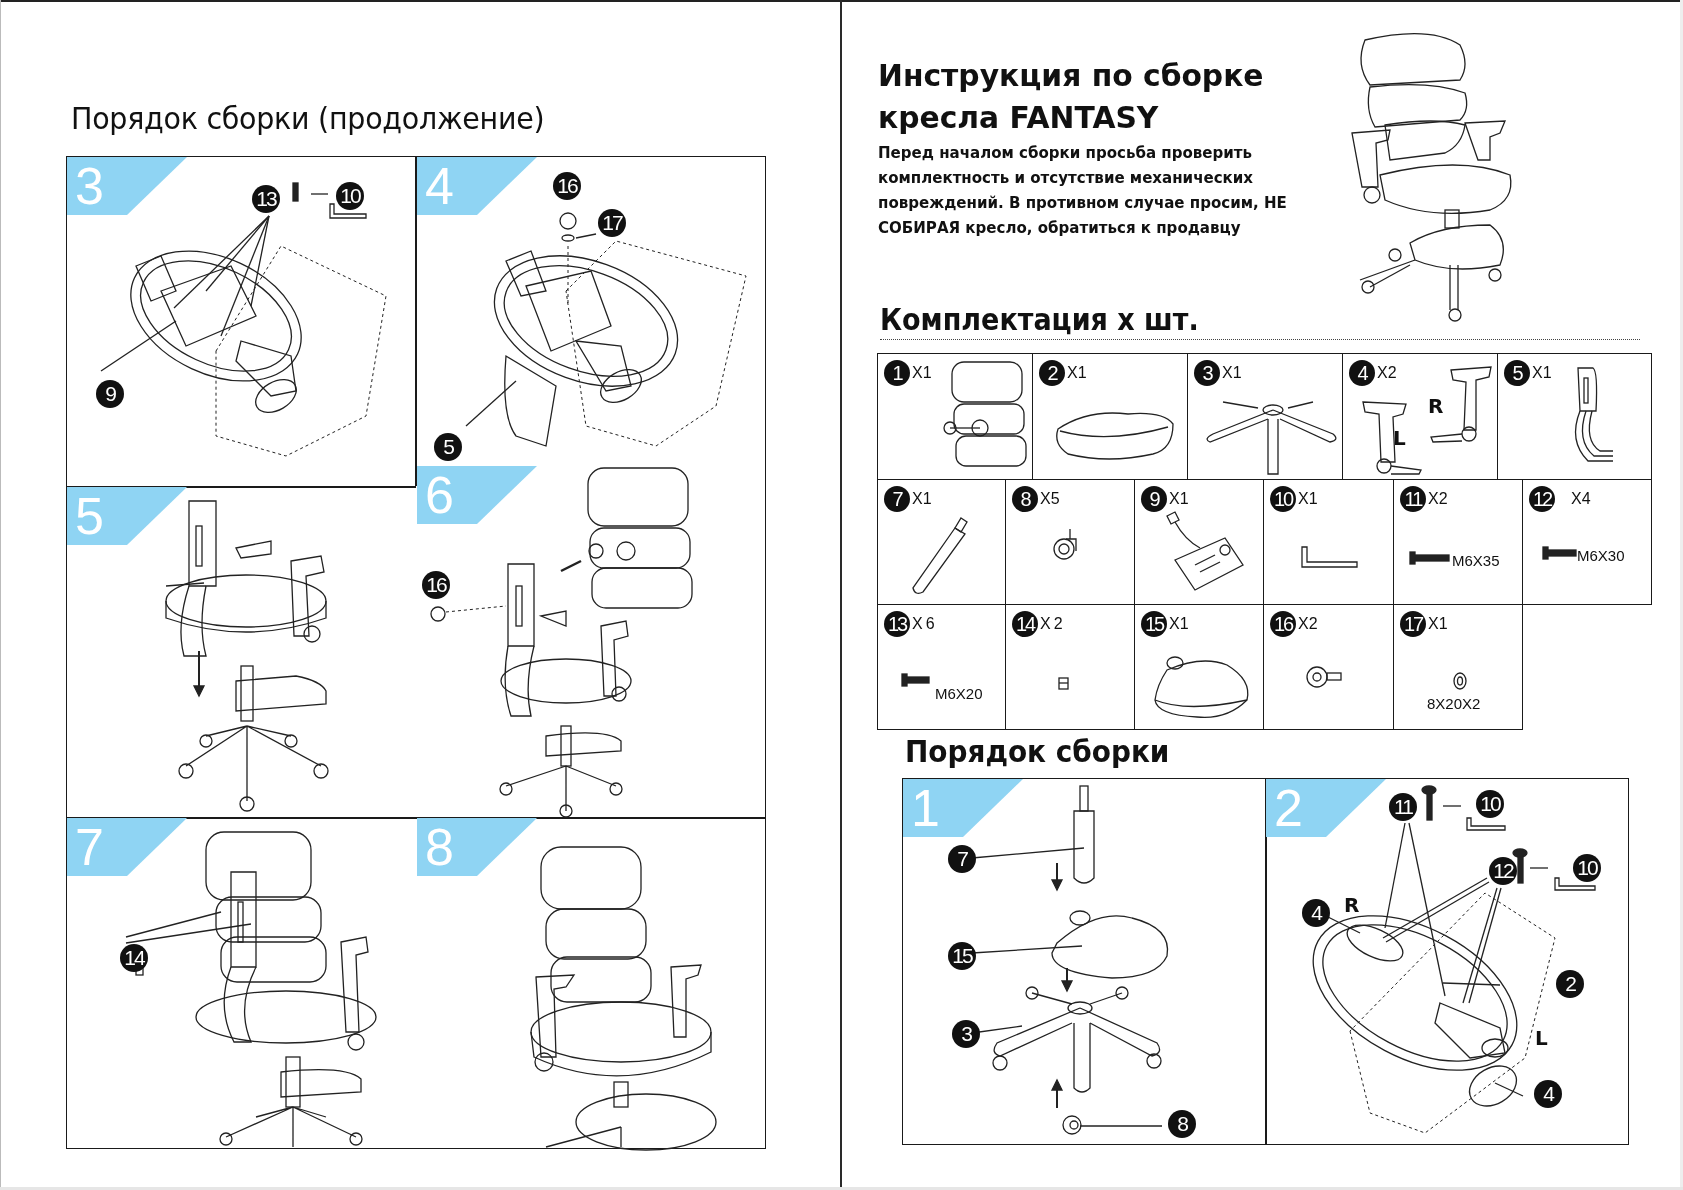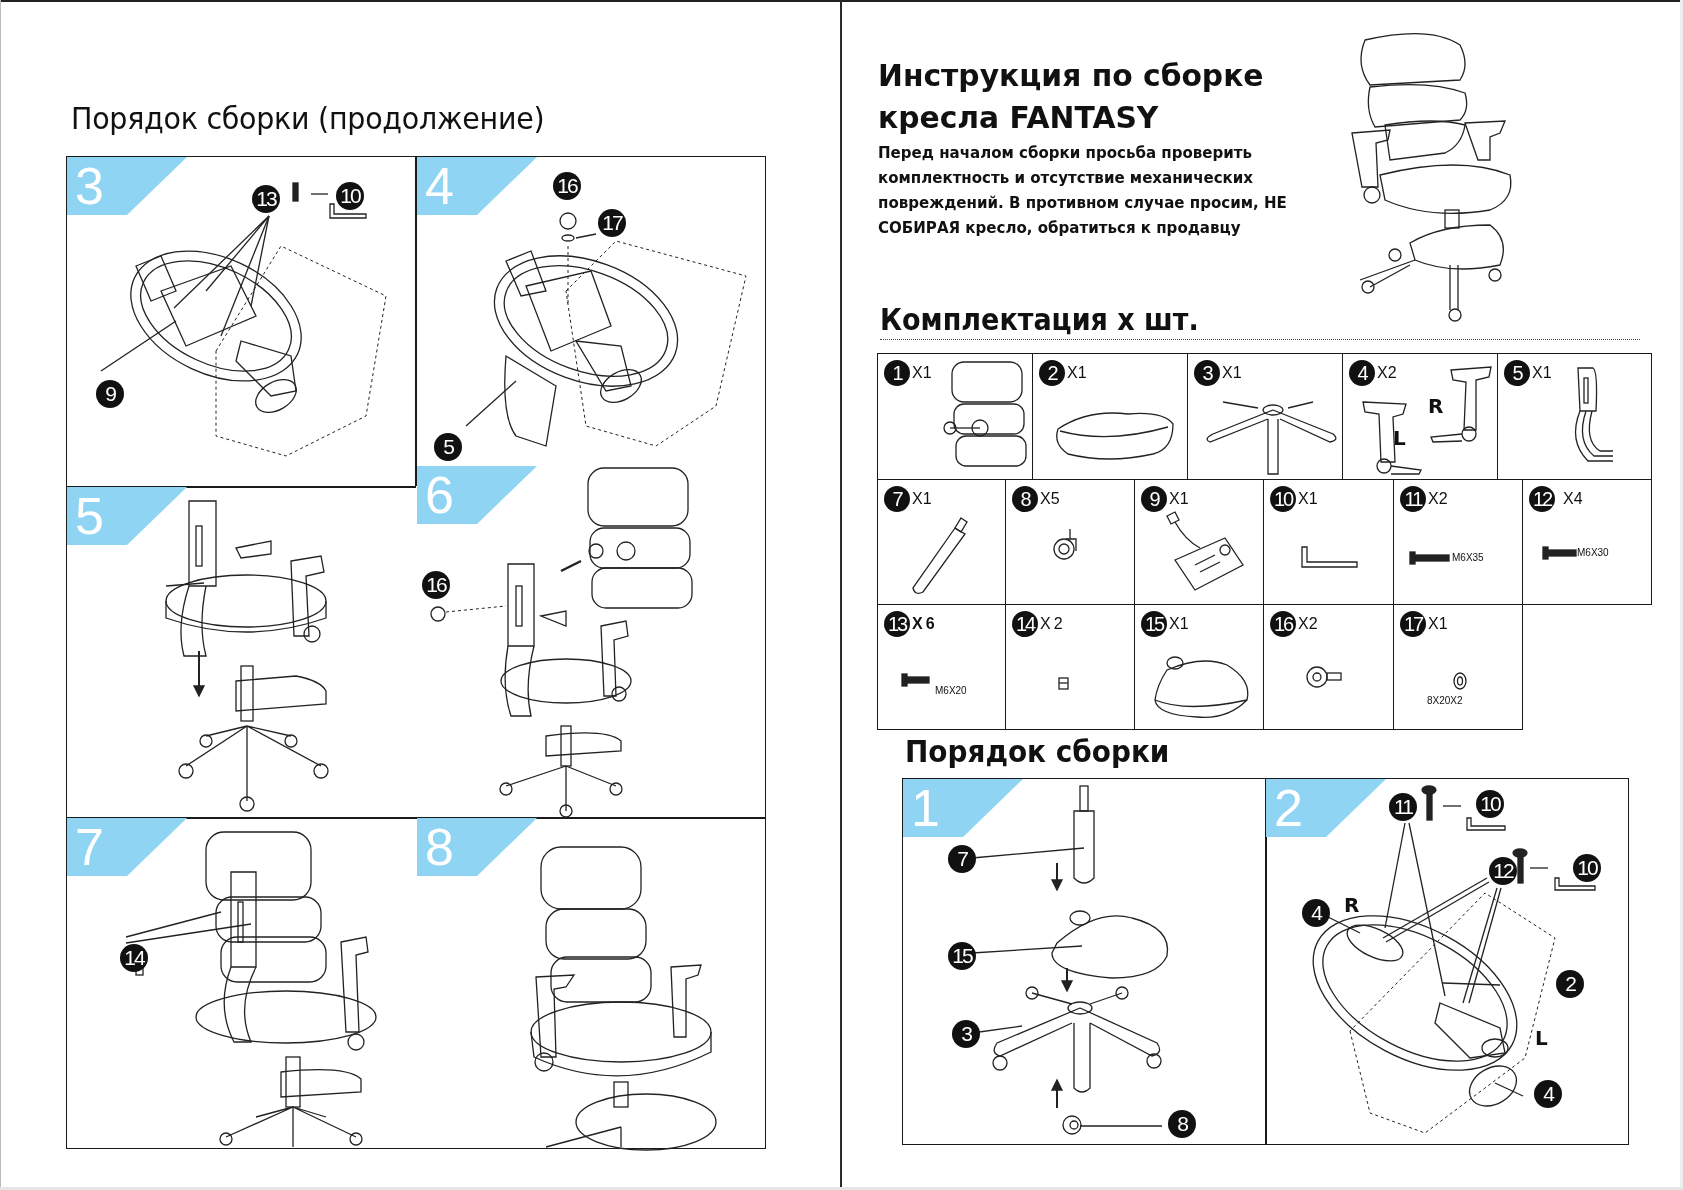--- a/index.html
+++ b/index.html
@@ -24,21 +24,21 @@
   .hline { height: 1.6px; background: #1a1a1a; }
 
   .step-tag { width: 120px; height: 58px; }
   .step-tag svg { position: absolute; left: 0; top: 0; }
   .step-num { position: absolute; left: 8px; top: 0px; font-family: "Liberation Sans", sans-serif; font-size: 52px; color: #ffffff; line-height: 58px; font-weight: normal; }
 
   .cell { border-right: 1.6px solid #1a1a1a; border-bottom: 1.6px solid #1a1a1a; }
   .cell-head { position: absolute; left: 6px; top: 6px; display: flex; align-items: center; gap: 2px; }
   .badge { display: inline-flex; align-items: center; justify-content: center; width: 26px; height: 26px; border-radius: 50%; background: #111; color: #fff; font-family: "Liberation Sans", sans-serif; font-size: 20px; letter-spacing: -2px; }
   .qty { font-family: "Liberation Sans", sans-serif; font-size: 16px; color: #111; }
-  .spec { position: absolute; font-family: "Liberation Sans", sans-serif; font-size: 10px; color: #111; }
+  .spec { position: absolute; font-family: "Liberation Sans", sans-serif; font-size: 15px; color: #111; }
 
   .callout { width: 28px; height: 28px; border-radius: 50%; background: #111; color: #fff; display: flex; align-items: center; justify-content: center; font-family: "Liberation Sans", sans-serif; font-size: 21px; letter-spacing: -2px; }
   .lbl-letter { font-family: "DejaVu Sans", sans-serif; font-weight: bold; font-size: 20px; color: #111; }
 
   svg.ill { position: absolute; overflow: visible; }
   svg.ill * { fill: none; stroke: #222; stroke-width: 1.3; }
   svg.ill .dash { stroke-dasharray: 3 3; stroke-width: 1; }
   svg.ill .solid { fill: #222; }
 </style>
 </head>
@@ -371,33 +371,33 @@
     </div>
   <svg class="ill" style="left:14px;top:70px;" width="45" height="16">
     <rect x="2" y="2" width="5" height="12" class="solid"></rect>
       <rect x="7" y="5" width="34" height="6" class="solid"></rect>
   </svg>
   <span class="spec" style="left:58px;top:72px;">M6X35</span>
 </div>
 <div class="abs cell" style="left:1523px;top:480px;width:129px;height:125px;">
   <div class="cell-head">
       <span class="badge">12</span>
-      <span class="qty" style="margin-left:6px;">X4</span>
+      <span class="qty" style="margin-left:14px;">X4</span>
     </div>
   <svg class="ill" style="left:18px;top:65px;" width="40" height="16">
     <rect x="2" y="2" width="5" height="12" class="solid"></rect>
       <rect x="7" y="5" width="28" height="6" class="solid"></rect>
   </svg>
   <span class="spec" style="left:54px;top:67px;">M6X30</span>
 </div>
 
 <div class="abs cell" style="left:878px;top:605px;width:128px;height:125px;">
   <div class="cell-head">
       <span class="badge">13</span>
-      <span class="qty" style="letter-spacing:3px;font-weight:bold;">X6</span>
+      <span class="qty" style="letter-spacing:3px;">X6</span>
     </div>
   <svg class="ill" style="left:22px;top:67px;" width="35" height="16">
     <rect x="2" y="2" width="5" height="12" class="solid"></rect>
       <rect x="7" y="5" width="22" height="6" class="solid"></rect>
   </svg>
   <span class="spec" style="left:57px;top:80px;">M6X20</span>
 </div>
 <div class="abs cell" style="left:1006px;top:605px;width:129px;height:125px;">
   <div class="cell-head">
       <span class="badge">14</span>

